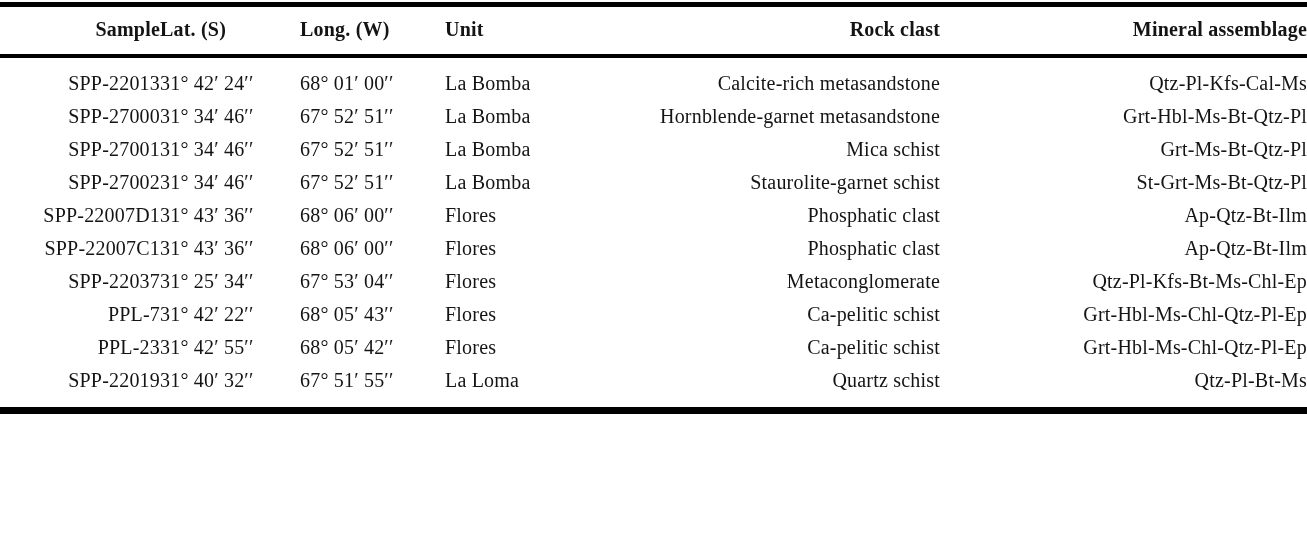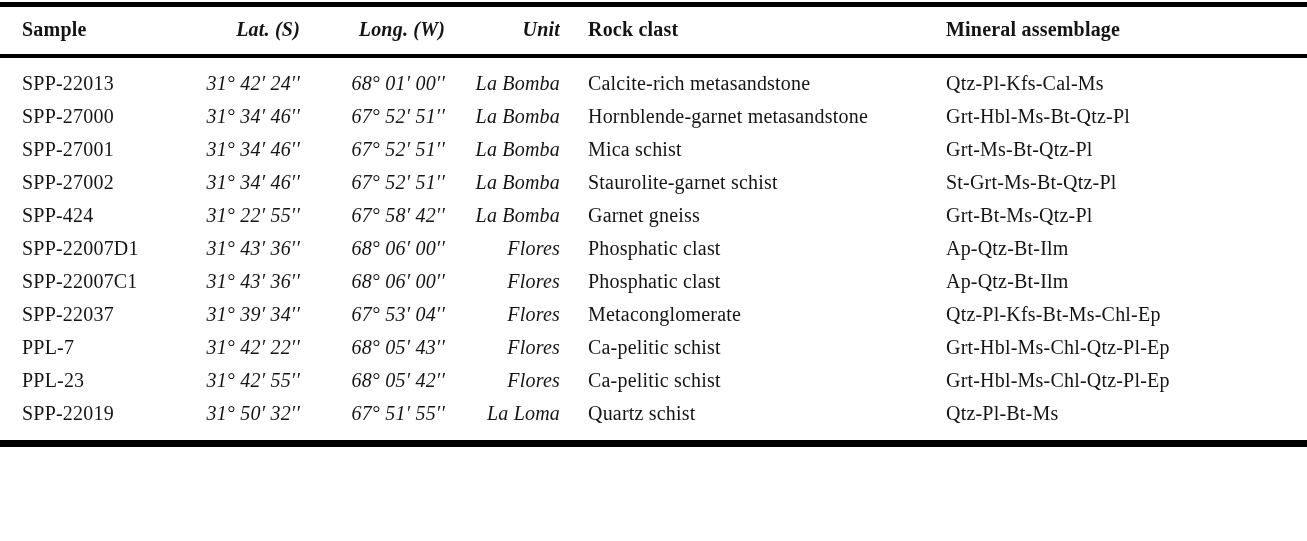--- a/index.html
+++ b/index.html
@@ -40,22 +40,22 @@
   }
   td {
     height: 33px;
     padding: 0;
     white-space: nowrap;
     overflow: hidden;
     vertical-align: middle;
   }
   tbody tr:first-child td { padding-top: 9px; margin-left: 24px; }
   tbody tr:last-child td { padding-bottom: 10px; }
-  .align-left   { text-align: left; }
-  .align-center { text-align: right; font-style: italic; }
+  .align-left   { text-align: right; }
+  .align-center { text-align: left; }
   
   th.col-0, td.col-0 { padding-left: 22px; }
   th.col-4, td.col-4 { padding-left: 28px; }
   th.col-5, td.col-5 { padding-left: 6px; }
 </style>
 </head>
 <body>
 
 <div class="table-wrap">
   <table class="paper-table">
@@ -104,46 +104,38 @@
         </tr>
         <tr>
           <td class="col-0 align-left">SPP-27002</td>
           <td class="col-1 align-center">31° 34′ 46′′</td>
           <td class="col-2 align-center">67° 52′ 51′′</td>
           <td class="col-3 align-center">La Bomba</td>
           <td class="col-4 align-left">Staurolite-garnet schist</td>
           <td class="col-5 align-left">St-Grt-Ms-Bt-Qtz-Pl</td>
         </tr>
         <tr>
-          <td class="col-0 align-left">SPP-424</td>
-          <td class="col-1 align-center">31° 22′ 55′′</td>
-          <td class="col-2 align-center">67° 58′ 42′′</td>
-          <td class="col-3 align-center">La Bomba</td>
-          <td class="col-4 align-left">Garnet gneiss</td>
-          <td class="col-5 align-left">Grt-Bt-Ms-Qtz-Pl</td>
-        </tr>
-        <tr>
           <td class="col-0 align-left">SPP-22007D1</td>
           <td class="col-1 align-center">31° 43′ 36′′</td>
           <td class="col-2 align-center">68° 06′ 00′′</td>
           <td class="col-3 align-center">Flores</td>
           <td class="col-4 align-left">Phosphatic clast</td>
           <td class="col-5 align-left">Ap-Qtz-Bt-Ilm</td>
         </tr>
         <tr>
           <td class="col-0 align-left">SPP-22007C1</td>
           <td class="col-1 align-center">31° 43′ 36′′</td>
           <td class="col-2 align-center">68° 06′ 00′′</td>
           <td class="col-3 align-center">Flores</td>
           <td class="col-4 align-left">Phosphatic clast</td>
           <td class="col-5 align-left">Ap-Qtz-Bt-Ilm</td>
         </tr>
         <tr>
           <td class="col-0 align-left">SPP-22037</td>
-          <td class="col-1 align-center">31° 39′ 34′′</td>
+          <td class="col-1 align-center">31° 25′ 34′′</td>
           <td class="col-2 align-center">67° 53′ 04′′</td>
           <td class="col-3 align-center">Flores</td>
           <td class="col-4 align-left">Metaconglomerate</td>
           <td class="col-5 align-left">Qtz-Pl-Kfs-Bt-Ms-Chl-Ep</td>
         </tr>
         <tr>
           <td class="col-0 align-left">PPL-7</td>
           <td class="col-1 align-center">31° 42′ 22′′</td>
           <td class="col-2 align-center">68° 05′ 43′′</td>
           <td class="col-3 align-center">Flores</td>
@@ -153,21 +145,21 @@
         <tr>
           <td class="col-0 align-left">PPL-23</td>
           <td class="col-1 align-center">31° 42′ 55′′</td>
           <td class="col-2 align-center">68° 05′ 42′′</td>
           <td class="col-3 align-center">Flores</td>
           <td class="col-4 align-left">Ca-pelitic schist</td>
           <td class="col-5 align-left">Grt-Hbl-Ms-Chl-Qtz-Pl-Ep</td>
         </tr>
         <tr>
           <td class="col-0 align-left">SPP-22019</td>
-          <td class="col-1 align-center">31° 50′ 32′′</td>
+          <td class="col-1 align-center">31° 40′ 32′′</td>
           <td class="col-2 align-center">67° 51′ 55′′</td>
           <td class="col-3 align-center">La Loma</td>
           <td class="col-4 align-left">Quartz schist</td>
           <td class="col-5 align-left">Qtz-Pl-Bt-Ms</td>
         </tr>
       </tbody>
   </table>
 </div>
 
 </body></html>

